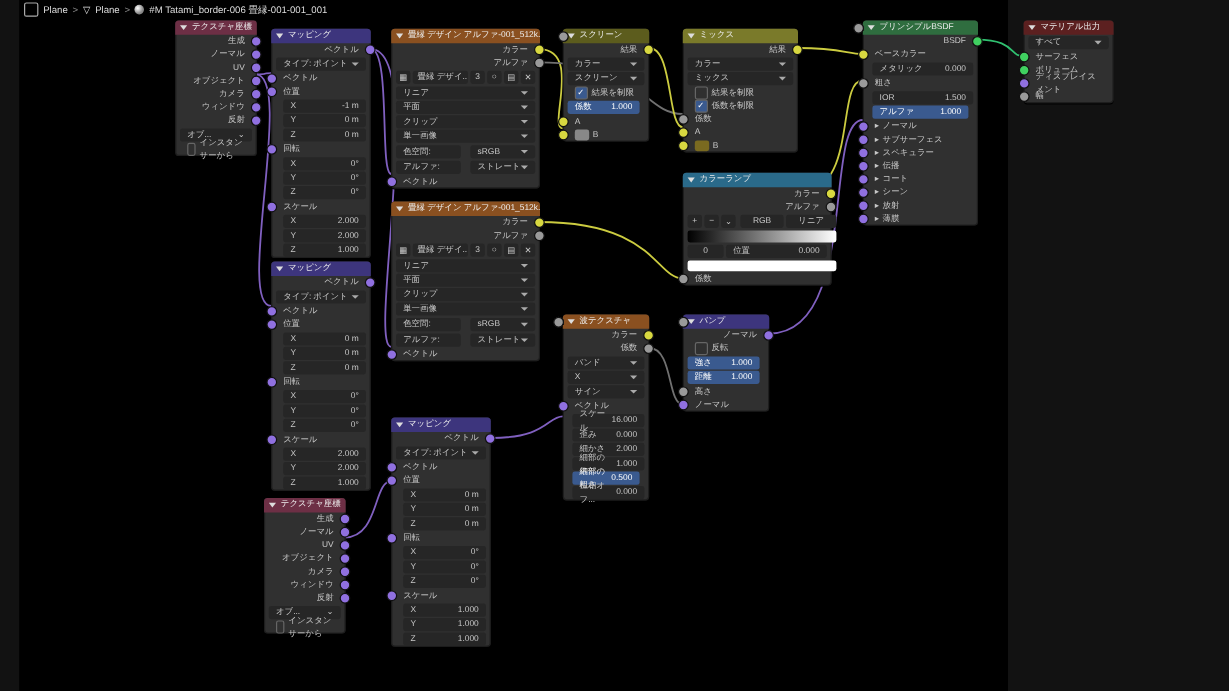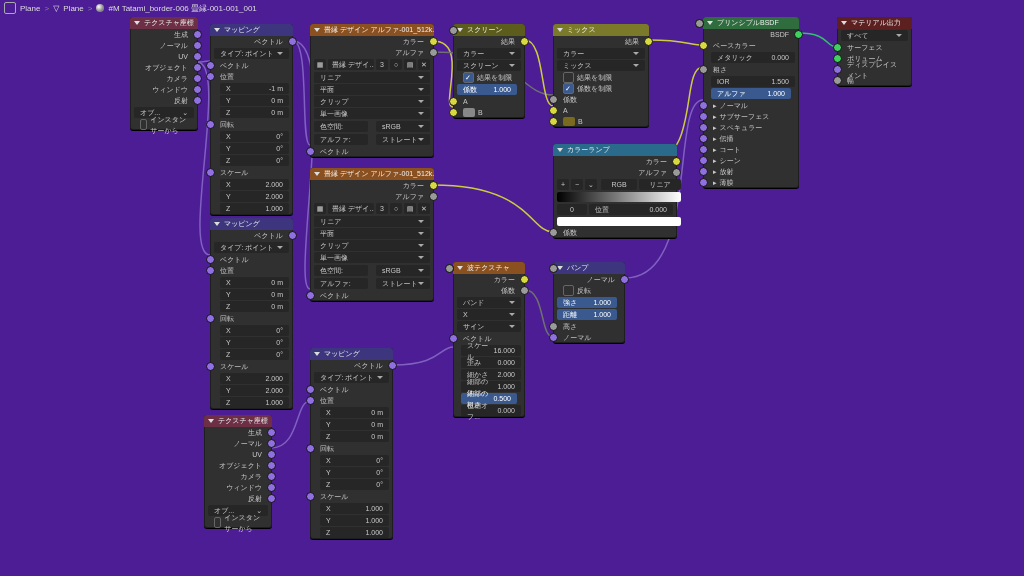--- a/index.html
+++ b/index.html
@@ -25,21 +25,21 @@
     --olive-lt:#7a7a2a;
     --green:#2f6d3f;
     --red:#5c2020;
     --dark:#121212;
     --slot-grey:#9a9a9a;
     --slot-yellow:#d8d840;
     --slot-purple:#9070e0;
     --slot-green:#40d060;
   }
   html,body{margin:0;padding:0;width:1024px;height:576px;background:var(--dark);font-family:sans-serif;font-size:7px;color:var(--text);overflow:hidden}
-  .canvas{position:absolute;left:0;top:0;width:1024px;height:576px;background:#4c1d95}
+  .canvas{position:absolute;left:16px;top:0;width:824px;height:576px;background:#000000}
   .bread{position:absolute;left:4px;top:2px;height:12px;display:flex;align-items:center;gap:4px;font-size:8px;color:#ddd}
   .bread .sep{color:#888}
   .bread .ic{display:inline-block;width:10px;height:10px;border:1px solid #aaa;border-radius:2px;position:relative}
   .bread .circ{width:8px;height:8px;border-radius:50%;background:radial-gradient(circle at 35% 35%,#fff,#888 60%)}
   svg.wires{position:absolute;left:0;top:0;width:1024px;height:576px;pointer-events:none}
   .node{position:absolute;background:var(--node-bg);border-radius:3px;box-shadow:0 1px 0 #000,0 0 0 1px #00000060 inset;overflow:visible}
   .hdr{height:12px;line-height:12px;padding:0 10px 0 14px;border-radius:3px 3px 0 0;font-size:7px;color:#eee;position:relative;white-space:nowrap;overflow:hidden}
   .hdr .tri{position:absolute;left:4px;top:4px;width:0;height:0;border-left:3px solid transparent;border-right:3px solid transparent;border-top:4px solid #ddd}
   .row{height:11px;line-height:11px;padding:0 10px;position:relative;display:flex;justify-content:space-between;align-items:center}
   .row.l{justify-content:flex-start}

